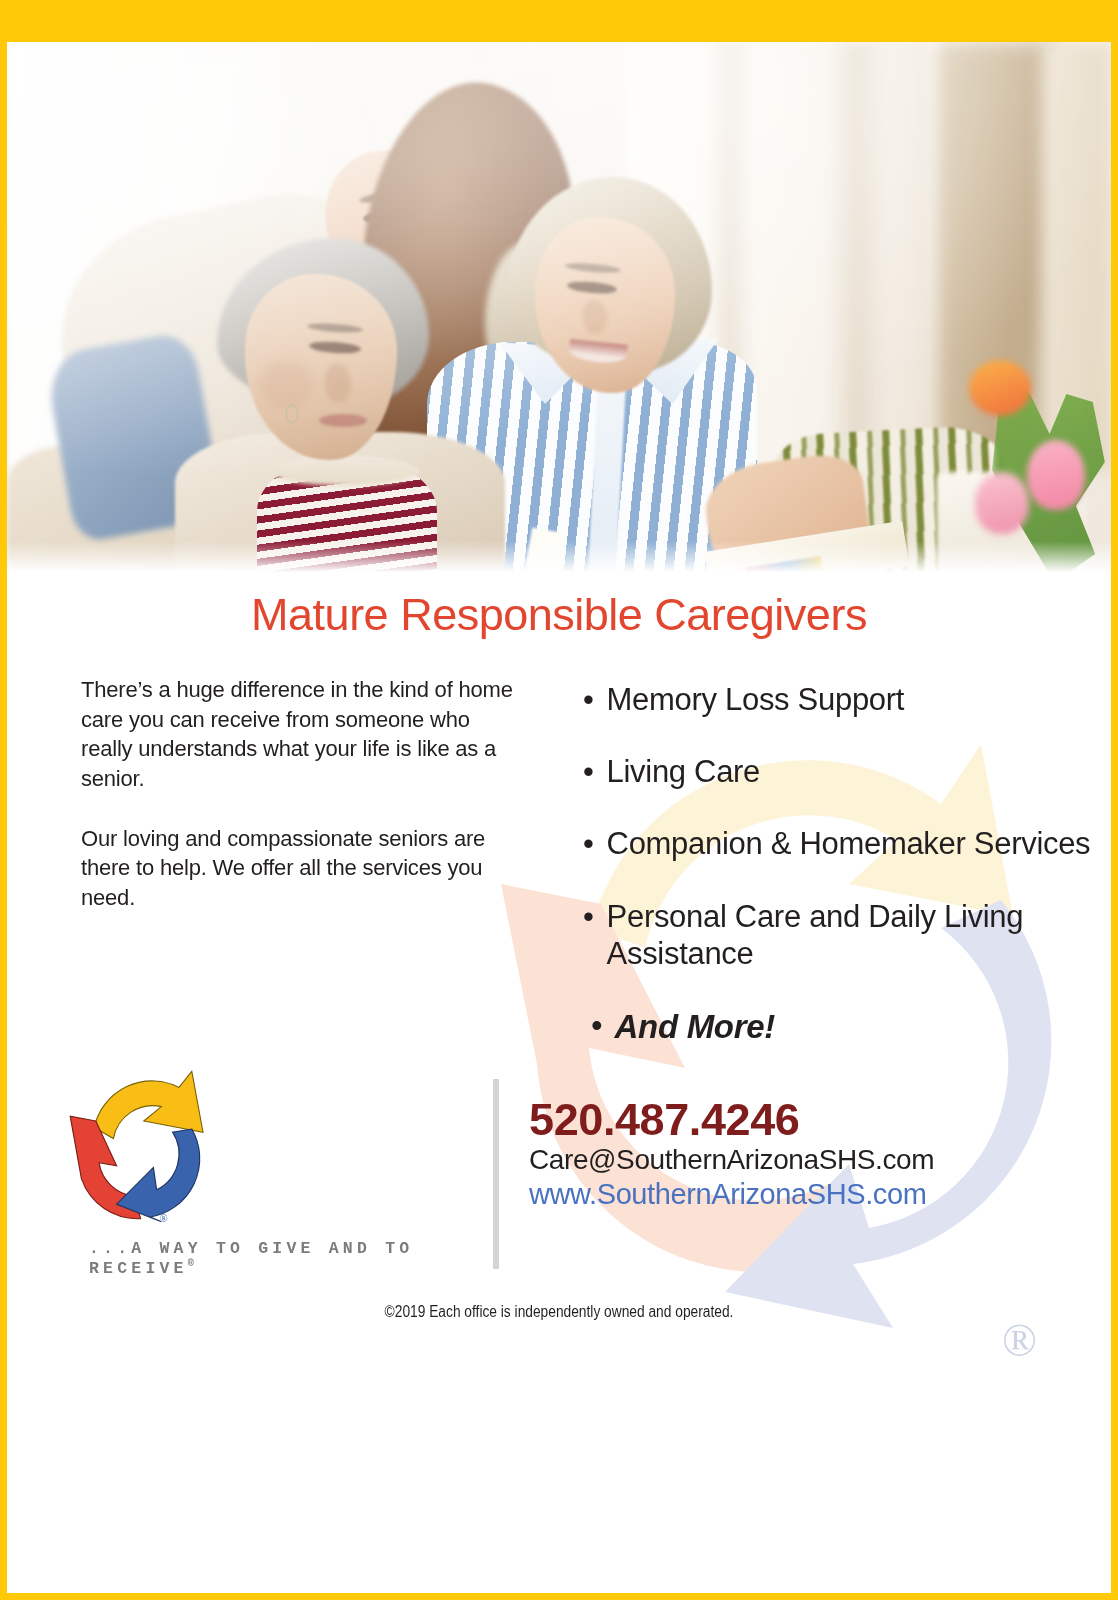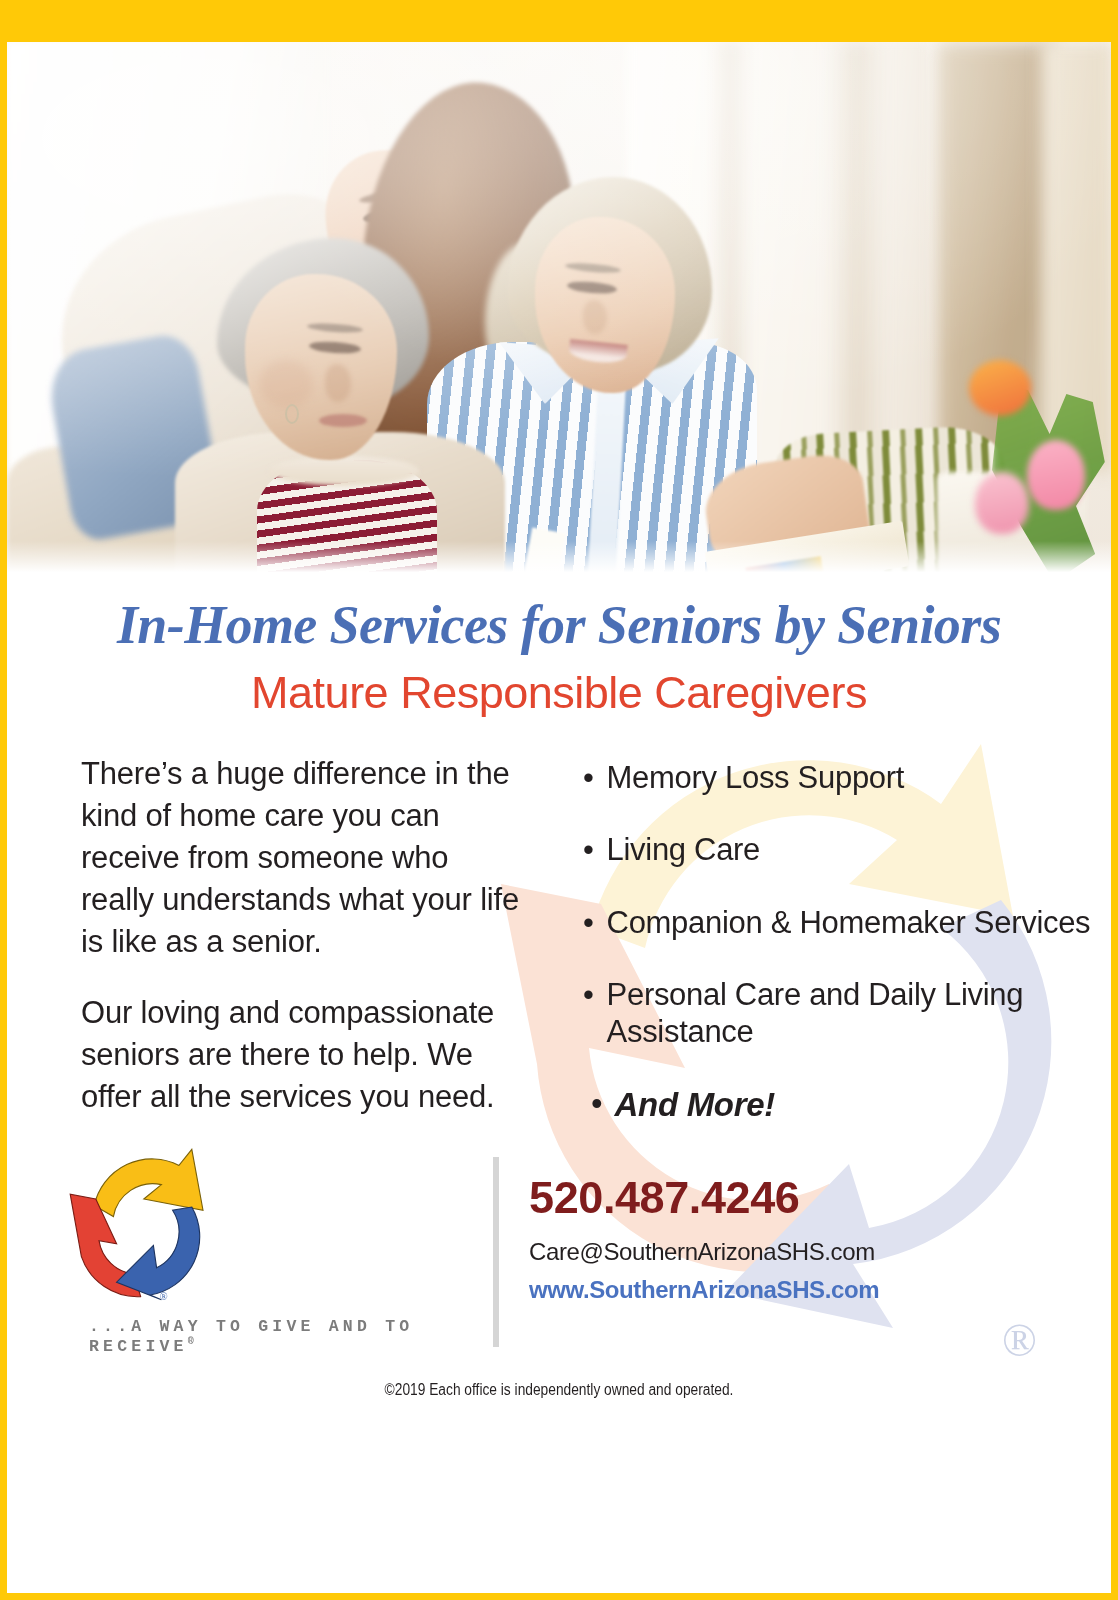--- a/index.html
+++ b/index.html
@@ -388,21 +388,21 @@
     margin-top: 34px;
     gap: 24px;
   }
 
   .col-left {
     width: 512px;
     padding-left: 56px;
     padding-right: 10px;
   }
   .para {
-    font-size: 31px;
+    font-size: 22px;
     line-height: 1.35;
     color: #231f20;
     letter-spacing: -.2px;
   }
   .para + .para { margin-top: 30px; }
 
   .col-right {
     flex: 1;
     padding-left: 22px;
     padding-top: 6px;
@@ -488,32 +488,32 @@
     padding-top: 30px;
   }
   .phone {
     font-size: 45px;
     font-weight: bold;
     color: #7f1d1d;
     letter-spacing: -.4px;
     line-height: 1.1;
   }
   .email {
-    font-size: 24px;
+    font-size: 28px;
     color: #231f20;
     letter-spacing: -.4px;
-    margin-top: 16px;
+    margin-top: 0;
     line-height: 1.15;
   }
   .website {
-    font-size: 24px;
-    font-weight: bold;
+    font-size: 29px;
+    font-weight: normal;
     color: #4A72C0;
     letter-spacing: -.4px;
-    margin-top: 10px;
+    margin-top: 2px;
     line-height: 1.15;
   }
 
   .legal {
     position: relative;
     z-index: 2;
     text-align: center;
     font-family: "Liberation Sans", sans-serif;
     font-size: 16px;
     color: #231f20;
@@ -605,21 +605,20 @@
       <path d="M62 106 L12 96 L30 186 A112 112 0 0 0 196 276 L176 246 A84 84 0 0 1 56 178 L104 188 Z" fill="#FBE2D5"></path>
 
       <path d="M262 104 A112 112 0 0 1 188 286 L208 318 L124 300 L186 236 L196 268 A84 84 0 0 0 232 118 Z" fill="#DFE2F0"></path>
     </svg>
   </div>
 
   <div class="reg-watermark">®</div>
 
   <div class="content">
 
-    <div class="headline">In-Home Services for Seniors by Seniors</div>
     <div class="subhead">Mature Responsible Caregivers</div>
 
     <div class="columns">
 
       <div class="col-left">
         <p class="para">There’s a huge difference in the kind of home care you can receive from someone who really understands what your life is like as a senior.</p>
         <p class="para">Our loving and compassionate seniors are there to help. We offer all the services you need.</p>
       </div>
 
       <div class="col-right">

